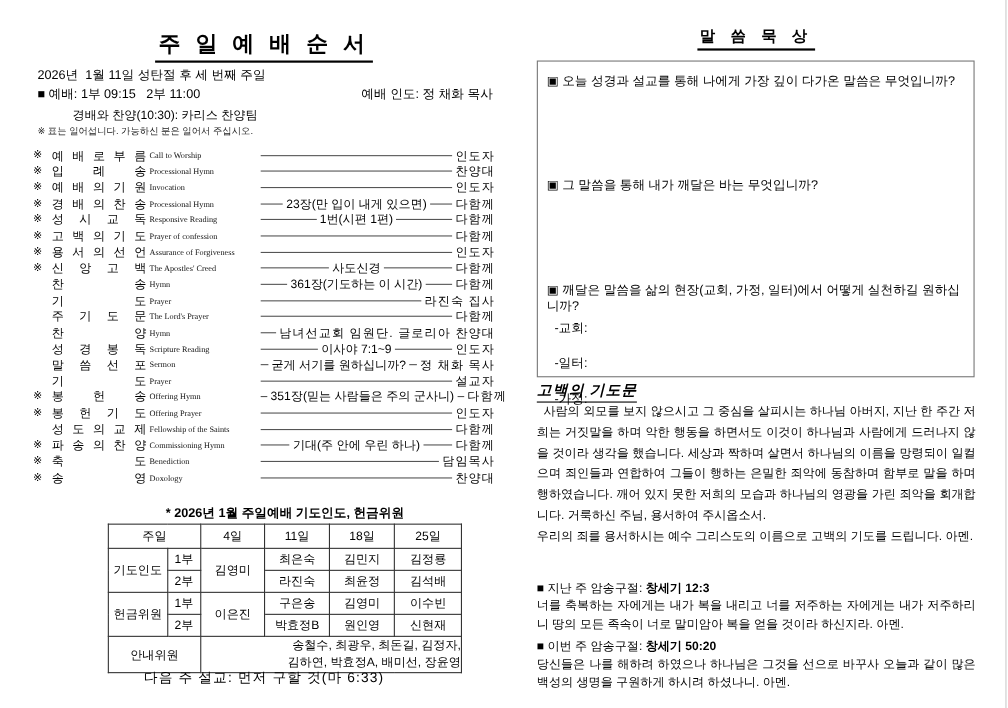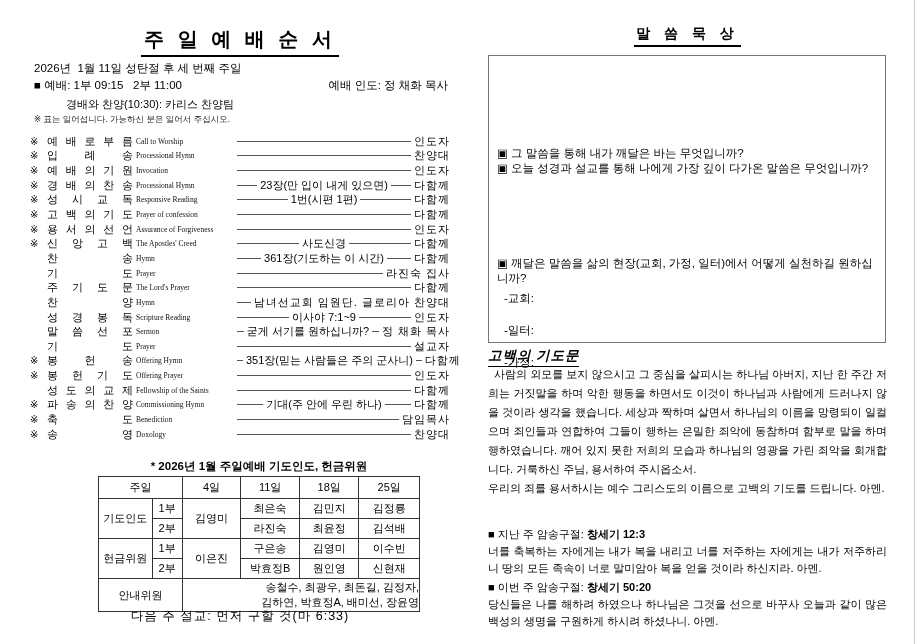--- a/index.html
+++ b/index.html
@@ -311,22 +311,22 @@
     </table>
   <div class="next-week">다음 주 설교: 먼저 구할 것(마 6:33)</div>
 </div>
 
 <div class="col-right">
   <div class="r-title-wrap">
     <span class="r-title">말 씀 묵 상</span>
   </div>
 
   <div class="med-box">
+    <div class="q q1">▣ 오늘 성경과 설교를 통해 나에게 가장 깊이 다가온 말씀은 무엇입니까?</div>
     <div class="q q2">▣ 그 말씀을 통해 내가 깨달은 바는 무엇입니까?</div>
-    <div class="q q1">▣ 오늘 성경과 설교를 통해 나에게 가장 깊이 다가온 말씀은 무엇입니까?</div>
     <div class="q q3">▣ 깨달은 말씀을 삶의 현장(교회, 가정, 일터)에서 어떻게 실천하길 원하십니까?</div>
     <div class="sub">-교회:</div>
     <div class="sub">-일터:</div>
     <div class="sub">-가정:</div>
   </div>
 
   <div class="conf-title-wrap">
     <span class="conf-title">고백의 기도문</span>
   </div>
   <div class="conf-body">

